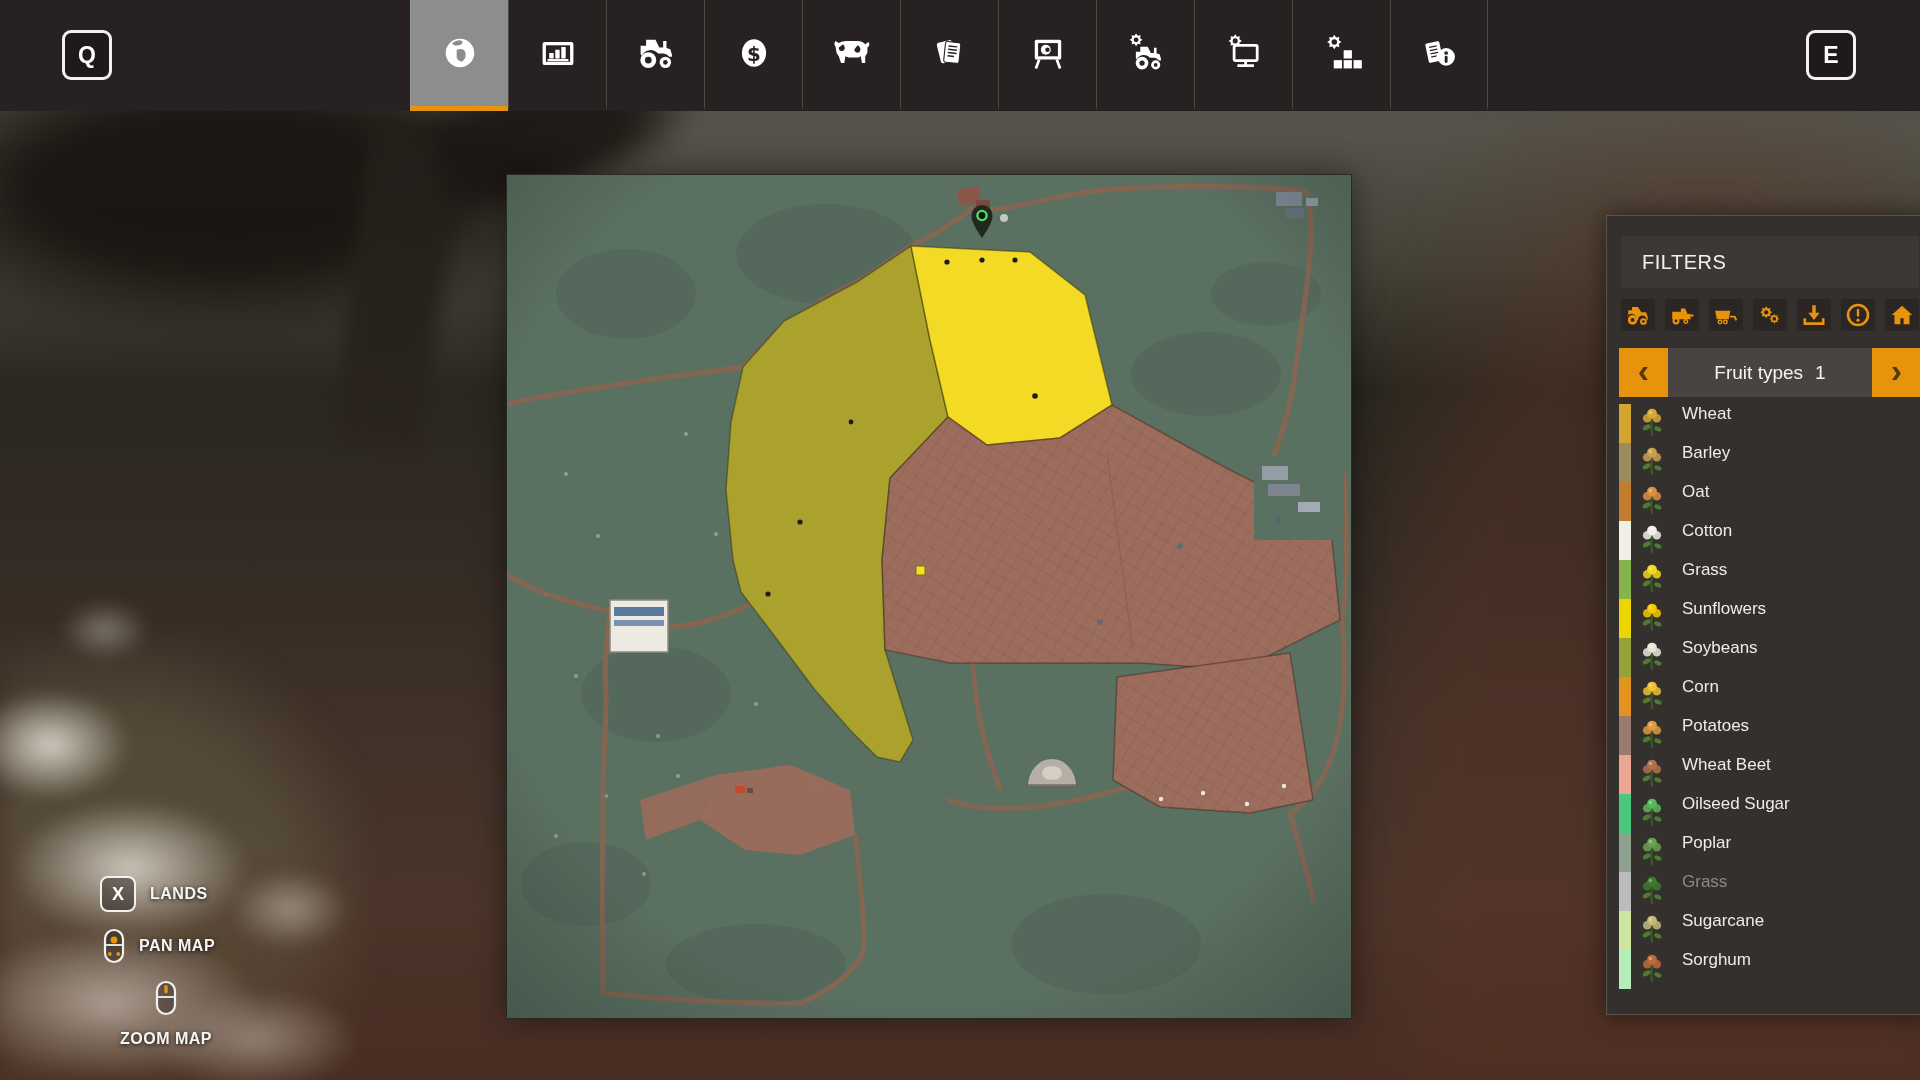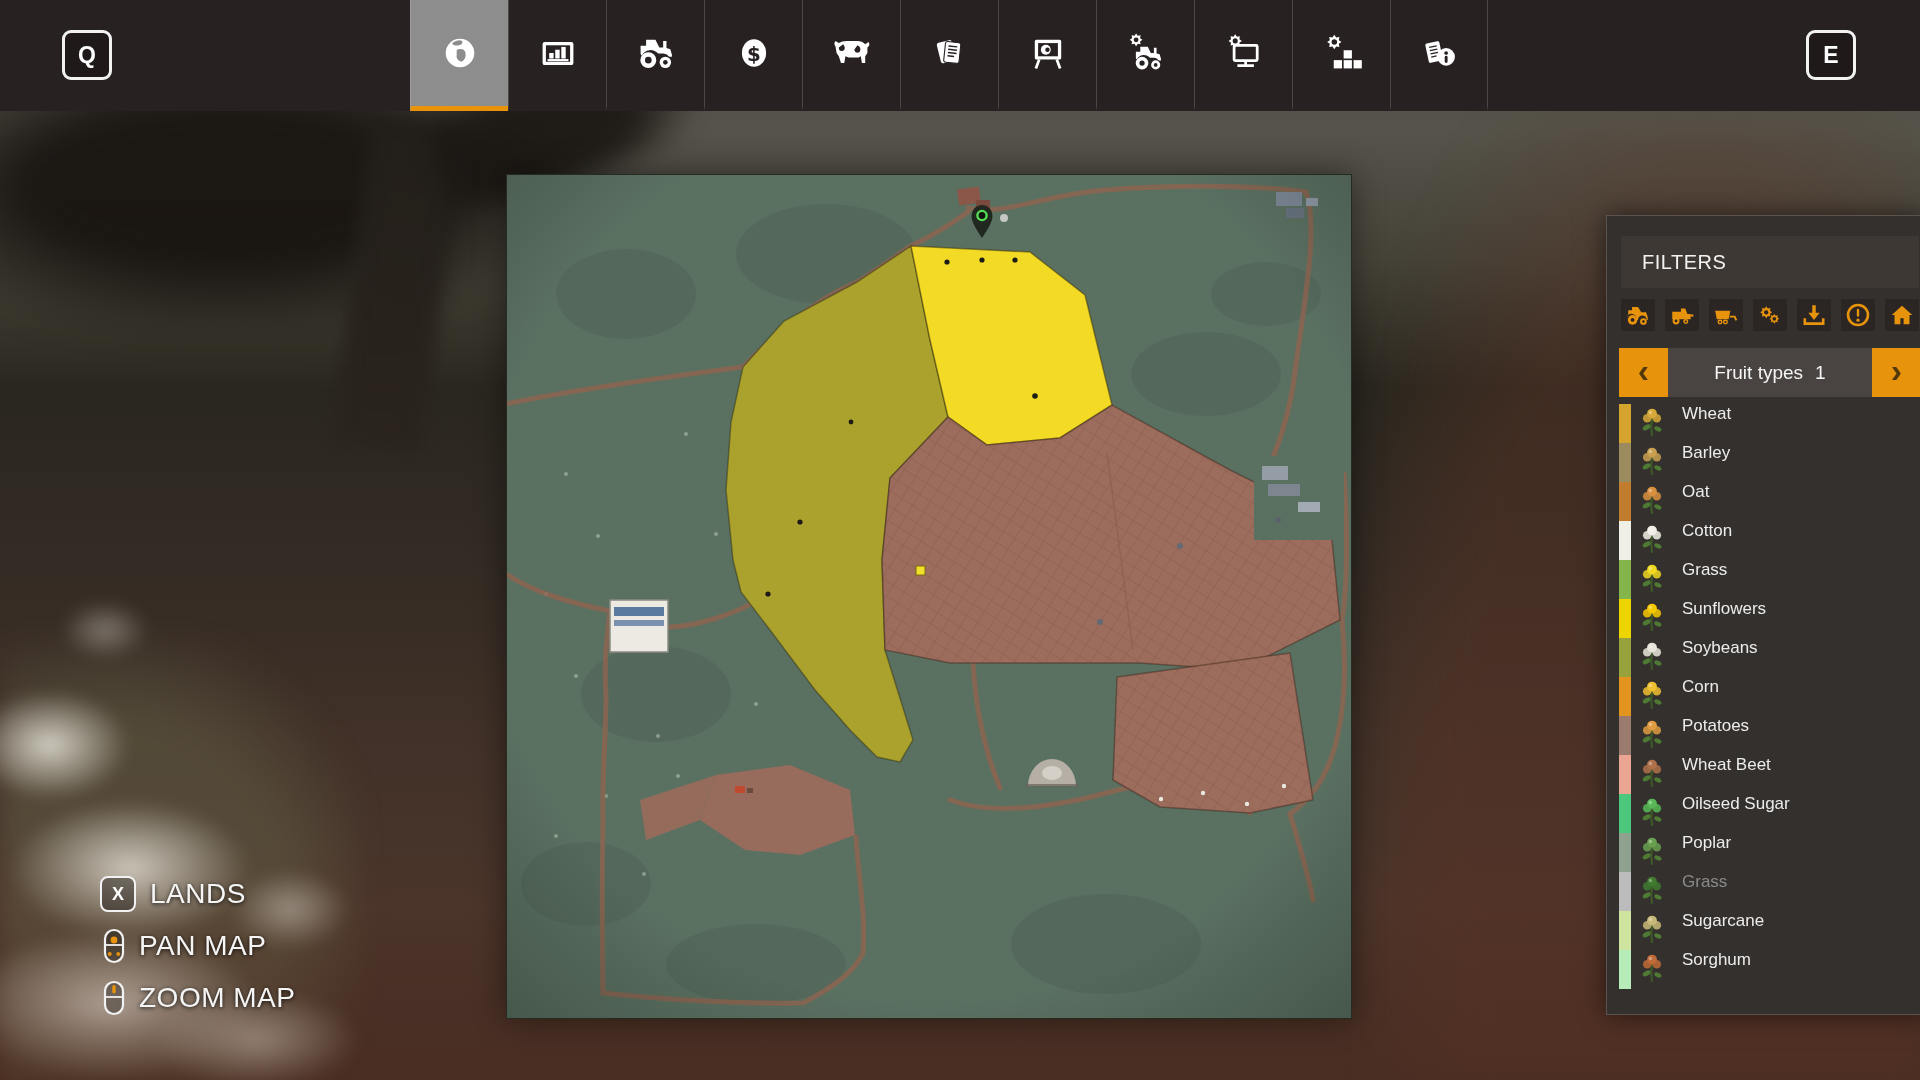--- a/index.html
+++ b/index.html
@@ -54,24 +54,24 @@
      display:flex;align-items:center;justify-content:center;line-height:1;padding-bottom:6px;box-sizing:border-box;}
   .sel-mid{flex:1;background:#494442;color:#f5f5f5;font-size:19px;display:flex;align-items:center;justify-content:center;gap:12px;}
   .croplist{margin-top:7px;}
   .crop-row{height:39px;display:flex;align-items:flex-start;}
   .crop-strip{width:12px;height:39px;margin-left:12px;flex:none;}
   .crop-ic{width:34px;height:34px;margin-left:4px;flex:none;display:flex;align-items:center;justify-content:center;}
   .crop-label{margin-left:13px;font-size:17px;color:#ececec;}
   .crop-row.disabled .crop-label{color:#8a8a8a;}
   
   .legend-row{position:absolute;display:flex;align-items:center;gap:14px;z-index:15;}
-  .legend-label{font-size:28px;font-weight:normal;color:#f5f5f5;letter-spacing:.5px;text-shadow:0 1px 4px rgba(0,0,0,.85);}
+  .legend-label{font-size:16px;font-weight:bold;color:#f5f5f5;letter-spacing:.5px;text-shadow:0 1px 4px rgba(0,0,0,.85);}
   .keyhint{width:36px;height:36px;border:2.5px solid #f2f2f2;border-radius:8px;background:rgba(20,16,14,.45);
      color:#fff;font-size:18px;font-weight:bold;display:flex;align-items:center;justify-content:center;box-sizing:border-box;}
-  #lands-row{left:100px;top:876px;} #pan-row{left:103px;top:928px;} #zoom-row{left:103px;top:980px;}
+  #lands-row{left:100px;top:876px;} #pan-row{left:103px;top:928px;} #zoom-row{left:120px;top:980px;flex-direction:column;}
 </style>
 </head>
 <body>
 
 <div class="stage">
 
   <div class="bg tree-canopy"></div>
   <div class="bg tree-trunk"></div>
   <div class="bg tree-branch"></div>
   <div class="bg meadow"></div>

